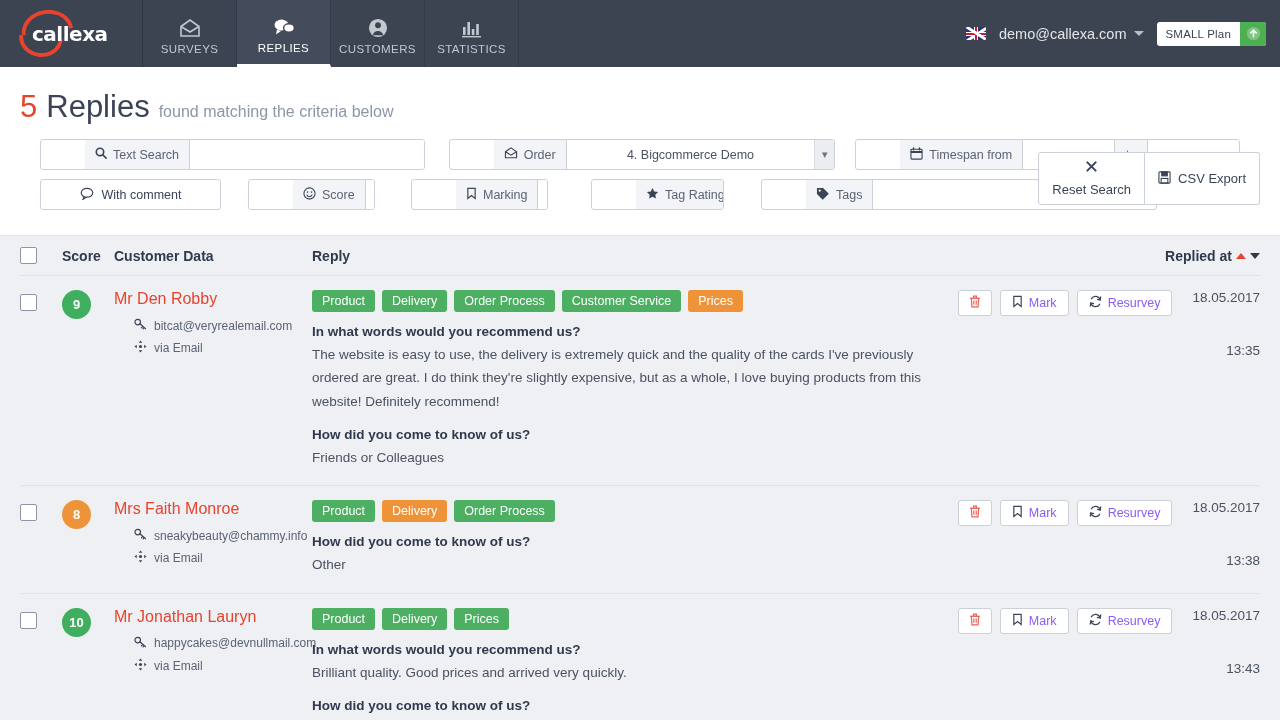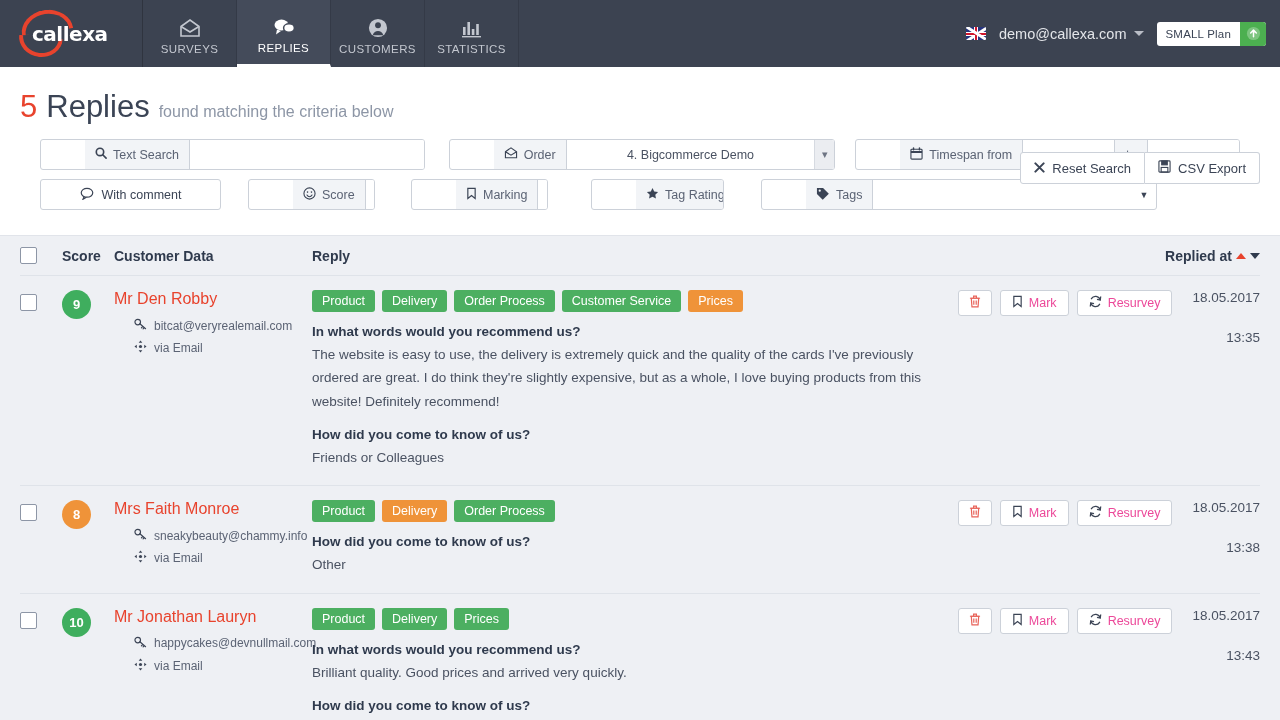--- a/index.html
+++ b/index.html
@@ -147,21 +147,21 @@
     position: absolute; right: 20px; top: 85px;
     display: flex;
   }
   .hbtn {
     background: #fff; border: 1px solid #ccd1d9;
     font-size: 13px; color: #3b4455;
     padding: 7px 13px; cursor: pointer;
     display: flex; align-items: center; gap: 7px;
     font-family: "Liberation Sans", sans-serif;
   }
-  .hbtn:first-child { border-radius: 3px 0 0 3px; }
+  .hbtn:first-child { border-radius: 3px 0 0 3px; flex-direction: column; }
   .hbtn:last-child { border-radius: 0 3px 3px 0; border-left: none; }
 
   
   .filters { padding: 14px 20px 16px 20px; }
   .frow { display: flex; gap: 0; margin-bottom: 9px; }
   .fgroup {
     display: flex; align-items: stretch;
     border: 1px solid #ccd1d9; border-radius: 3px;
     height: 31px; background: #fff;
     overflow: hidden;
@@ -284,26 +284,26 @@
     margin-bottom: 14px;
   }
   .qa-a.tight { margin-bottom: 0; }
   .qa-block.last { margin-bottom: 0; }
 
   .rowactions { display: flex; gap: 8px; margin-bottom: 0; }
   .abtn {
     border: 1px solid #ccd1d9; border-radius: 3px;
     background: #fff; height: 26px;
     display: flex; align-items: center; justify-content: center;
-    gap: 6px; font-size: 12.5px; color: #ec4899;
+    gap: 6px; font-size: 12.5px; color: #8b5cf6;
     cursor: pointer; padding: 0 11px;
   }
   .abtn.icon-only { width: 34px; padding: 0; }
   .datecell { font-size: 13.5px; color: #4a5262; text-align: right; }
-  .datecell .t { margin-top: 25px; }
+  .datecell .t { margin-top: 38px; }
 
   .reply-right {
     display: flex; justify-content: space-between;
     align-items: flex-start;
     width: 100%;
   }
   .reply-main { flex: 1; padding-right: 16px; max-width: 830px; }
   .reply-side { display: flex; gap: 20px; align-items: flex-start; }
 
   .sort-up   { width:0;height:0;border-left:5px solid transparent;border-right:5px solid transparent;border-bottom:6px solid #e8432d; cursor:pointer;}

